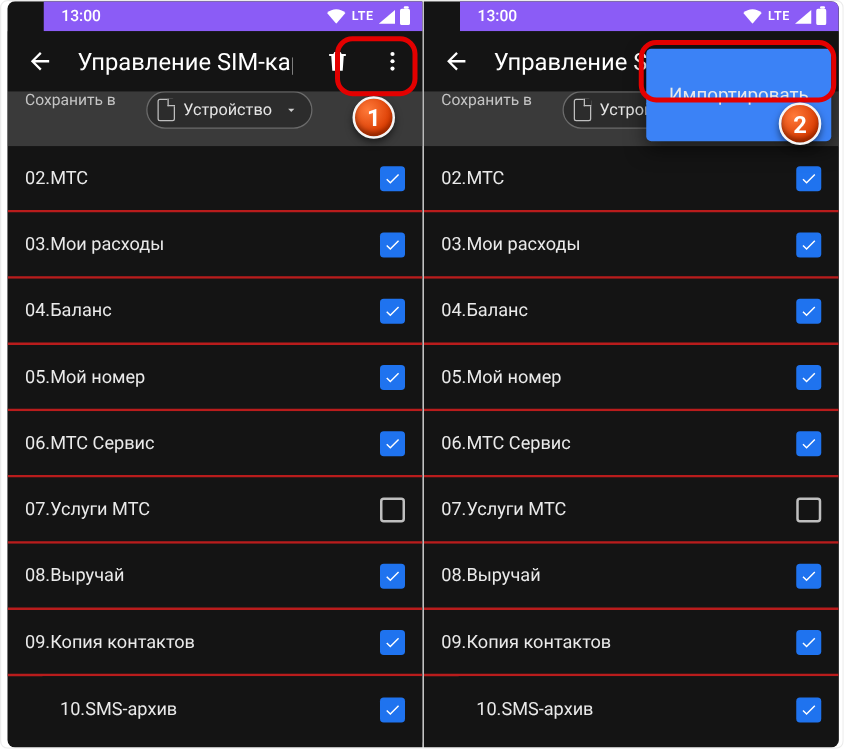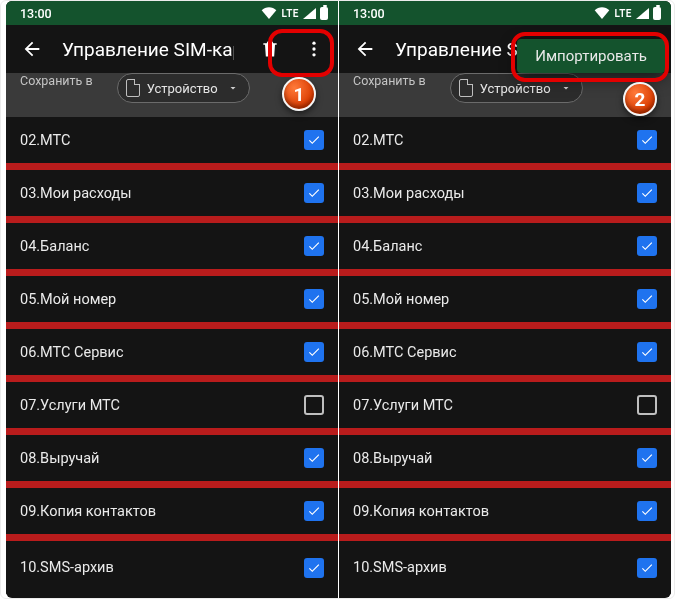--- a/index.html
+++ b/index.html
@@ -38,21 +38,22 @@
   
   .status {
     height: 24px;
     display: flex;
     align-items: center;
     justify-content: space-between;
     padding: 0 10px 0 14px;
     font-size: 12.5px;
     font-weight: 500;
     color: #fff;
-    background: #14532d;
+    background: #8b5cf6;
+    margin-left: 29px;
   }
   .status .right-icons {
     display: flex; align-items: center; gap: 4px;
   }
   .tri  { width: 0; height: 0; border-style: solid; border-width: 0 0 11px 13px; border-color: transparent transparent #fff transparent; }
   .batt { width: 8px; height: 13px; border: 1.5px solid #fff; border-radius: 1.5px; position: relative; background:#fff; }
   .batt::before { content:""; position:absolute; top:-3px; left:2px; width:4px; height:2px; background:#fff; border-radius:1px; }
   .lte { font-size: 10px; letter-spacing:.5px; font-weight:600; color:#fff; }
 
   
@@ -94,42 +95,42 @@
   .chip .sim::after{ content:""; position:absolute; right:-1.5px; top:-1.5px; width:5px; height:5px; background:#2c2c2c; border-left:1.5px solid #bfbfbf; border-bottom:1.5px solid #bfbfbf;}
   .chip .chev { margin-left:2px; }
 
   
   .list { flex:1; overflow:hidden; }
   .row {
     height: 53px;
     display:flex; align-items:center;
     justify-content: space-between;
     padding: 0 14px 0 14px;
-    border-bottom: 7px solid #b91c1c;
+    border-bottom: 2px solid #b91c1c;
     background:#141414;
   }
-  .row:last-child { border-bottom: none; }
+  .row:last-child { border-bottom: none; margin-left: 28px; }
   .row .name { font-size: 14.5px; color:#eaeaea; }
   .chk {
     width: 20px; height: 20px;
     border-radius: 3px;
     display:flex; align-items:center; justify-content:center;
     cursor:pointer;
   }
   .chk.on  { background:#1f73ef; }
   .chk.off { border: 2px solid #bfbfbf; }
   .chk.on svg { display:block; }
 
   
   .popup {
     position: absolute;
     right: 6px; top: 38px;
-    background: #14532d;
+    background: #3b82f6;
     border-radius: 4px;
-    padding: 8px 18px;
+    padding: 28px 18px;
     box-shadow: 0 6px 16px rgba(0,0,0,.55);
     z-index: 5;
   }
   .popup .item { font-size: 15px; color:#e9e9e9; white-space:nowrap; cursor:pointer; }
 
   
   .callout {
     position: absolute;
     border: 4px solid #e30000;
     border-radius: 14px;

